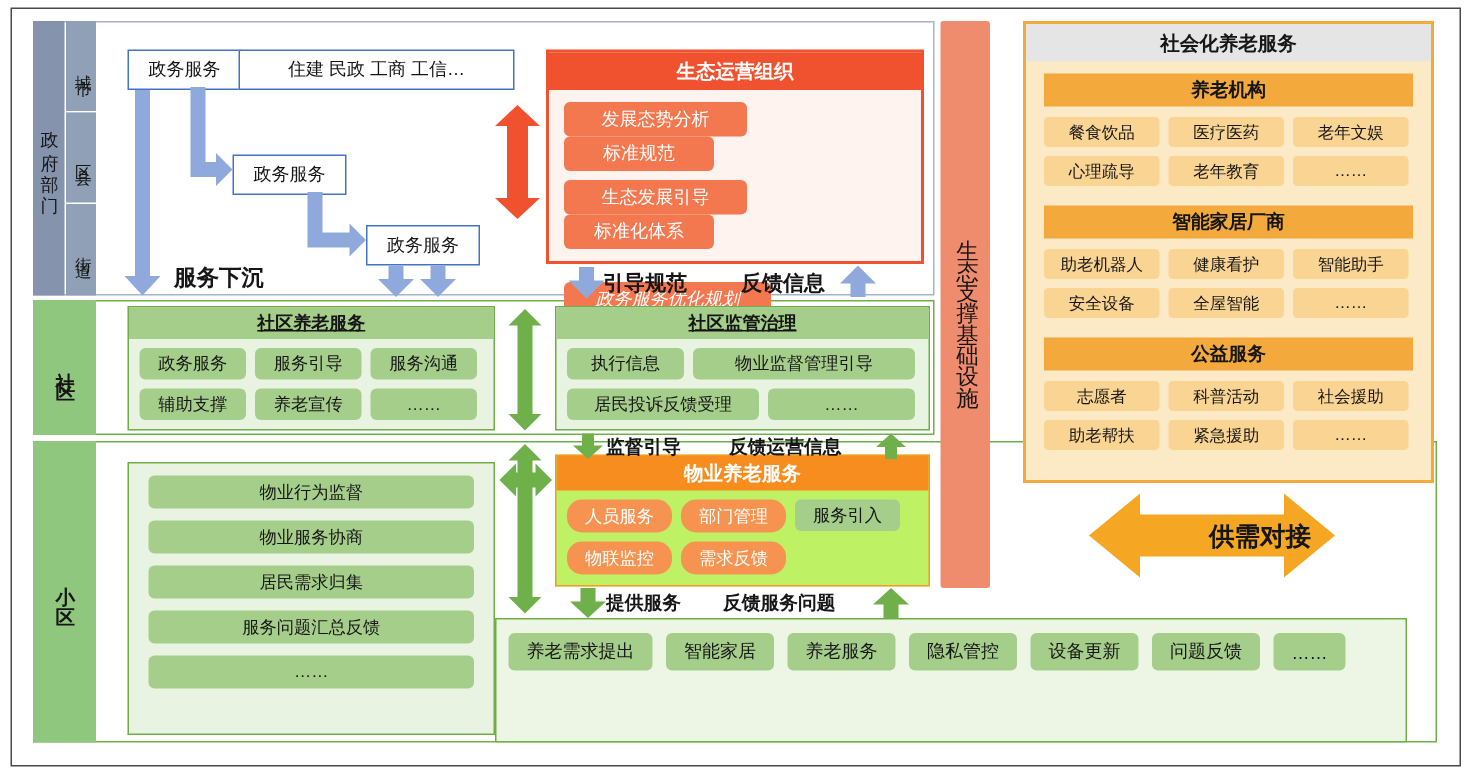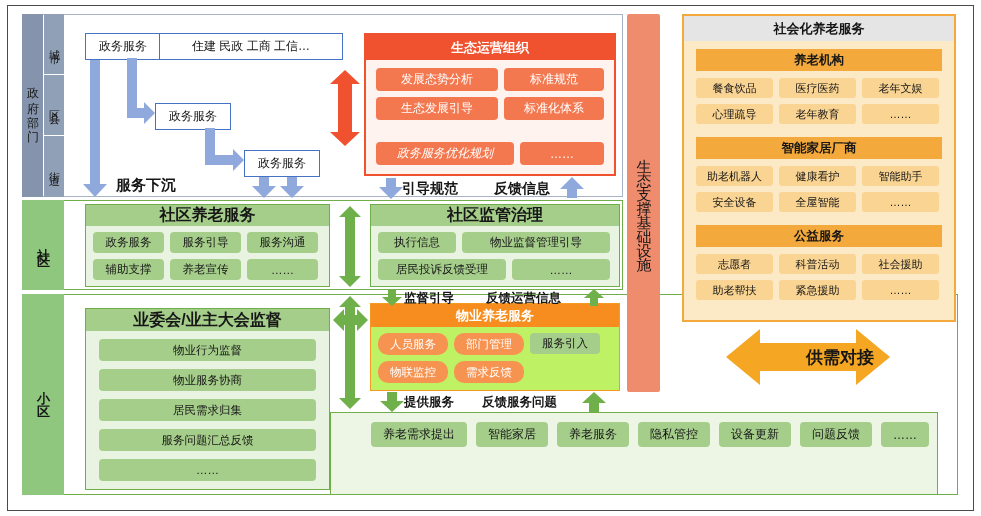--- a/index.html
+++ b/index.html
@@ -14,37 +14,37 @@
   #canvas{position:relative;width:981px;height:516px;background:#fff;overflow:hidden;}
   .abs{position:absolute;}
   .ctr{display:flex;align-items:center;justify-content:center;}
   .vt{writing-mode:vertical-lr;text-orientation:upright;}
   .rail{display:flex;align-items:center;justify-content:center;}
   .govbox{background:#fff;border:1.5px solid var(--blue-border);display:flex;align-items:center;justify-content:center;font-size:12px;}
   .blabel{font-weight:bold;white-space:nowrap;}
   
   .eco-panel{border:2px solid var(--red);background:#FEF3EE;}
   .eco-header{height:25px;background:var(--red);color:#fff;font-weight:bold;font-size:13px;display:flex;align-items:center;justify-content:center;}
-  .eco-row{display:flex;justify-content:space-between;padding:0 10px;}
+  .eco-row{display:flex;justify-content:space-between;padding:0 10px;flex-direction:column;}
   .itm{height:22px;border-radius:4px;display:flex;align-items:center;justify-content:center;font-size:11.5px;box-sizing:border-box;}
   .red-item{height:23px;background:var(--red-item);color:#fff;font-size:12px;}
   
   .gpanel{border:1.2px solid var(--green);background:var(--green-bg);box-sizing:border-box;}
-  .g-header{height:21px;background:var(--green-item);font-weight:bold;font-size:16px;display:flex;align-items:center;justify-content:center;}
+  .g-header{height:21px;background:var(--green-item);font-weight:bold;font-size:12px;display:flex;align-items:center;justify-content:center;text-decoration:underline;}
   .g-items{display:flex;flex-wrap:wrap;gap:6px;padding:6px 7px 0;}
   .g-item{background:var(--green-item);height:21px;}
   .owner-items{display:flex;flex-direction:column;align-items:center;gap:8px;padding-top:8px;}
   
   .ppanel{border:1.2px solid #F59B22;background:#bef264;box-sizing:border-box;}
   .p-header{height:23px;background:#F78D1E;color:#fff;font-weight:bold;font-size:13px;display:flex;align-items:center;justify-content:center;}
   .o-item{background:#F79350;color:#fff;border-radius:10px;}
   
   .home-panel{border:1.5px solid var(--green);background:#EDF6E5;box-sizing:border-box;}
   .home-title{font-weight:bold;font-size:15px;text-align:center;margin-top:6px;}
-  .home-items{display:flex;justify-content:flex-end;gap:9px;margin-top:9px;padding:0 8px;}
+  .home-items{display:flex;justify-content:flex-start;gap:9px;margin-top:9px;padding:0 8px;}
   .home-item{background:var(--green-item);height:25px;padding:0 12px;font-size:12px;}
   
   .social-panel{border:2px solid var(--amber);background:var(--amber-bg);box-sizing:border-box;}
   .social-title{height:25px;background:#e5e5e5;font-weight:bold;font-size:13px;display:flex;align-items:center;justify-content:center;}
   .s-header{height:22px;background:var(--amber);font-weight:bold;font-size:12.5px;display:flex;align-items:center;justify-content:center;margin:0 12px;}
   .s-items{display:flex;flex-wrap:wrap;gap:6px;padding:7px 12px 0;}
   .s-item{width:77px;height:20px;background:var(--amber-item);border-radius:3px;font-size:11px;}
   .infra{background:var(--salmon);display:flex;align-items:center;justify-content:center;border-radius:2px;}
   svg{position:absolute;left:0;top:0;pointer-events:none;}
 </style>
@@ -116,21 +116,20 @@
     <div class="g-header">社区监管治理</div>
     <div class="g-items">
       <div class="itm g-item" style="width:78px;">执行信息</div>
       <div class="itm g-item" style="width:148px;">物业监督管理引导</div>
       <div class="itm g-item" style="width:128px;">居民投诉反馈受理</div>
       <div class="itm g-item" style="width:98px;">……</div>
     </div>
   </div>
 
   <div class="abs gpanel" style="left:85px;top:308px;width:245px;height:182px;">
-    <div class="g-header" style="height:22px;">业委会/业主大会监督</div>
     <div class="owner-items">
       <div class="itm g-item" style="width:217px;height:22px;">物业行为监督</div>
       <div class="itm g-item" style="width:217px;height:22px;">物业服务协商</div>
       <div class="itm g-item" style="width:217px;height:22px;">居民需求归集</div>
       <div class="itm g-item" style="width:217px;height:22px;">服务问题汇总反馈</div>
       <div class="itm g-item" style="width:217px;height:22px;">……</div>
     </div>
   </div>
 
   <div class="abs ppanel" style="left:370px;top:303px;width:250px;height:88px;">

